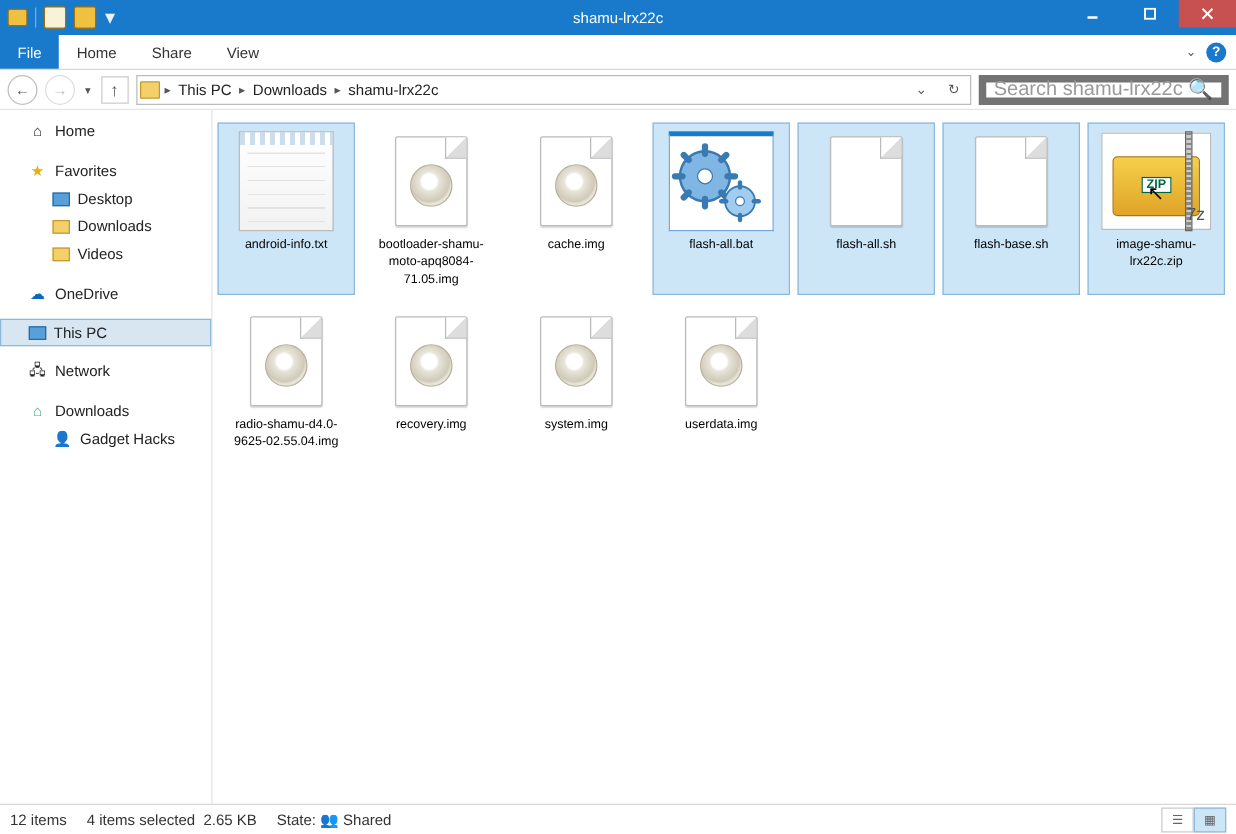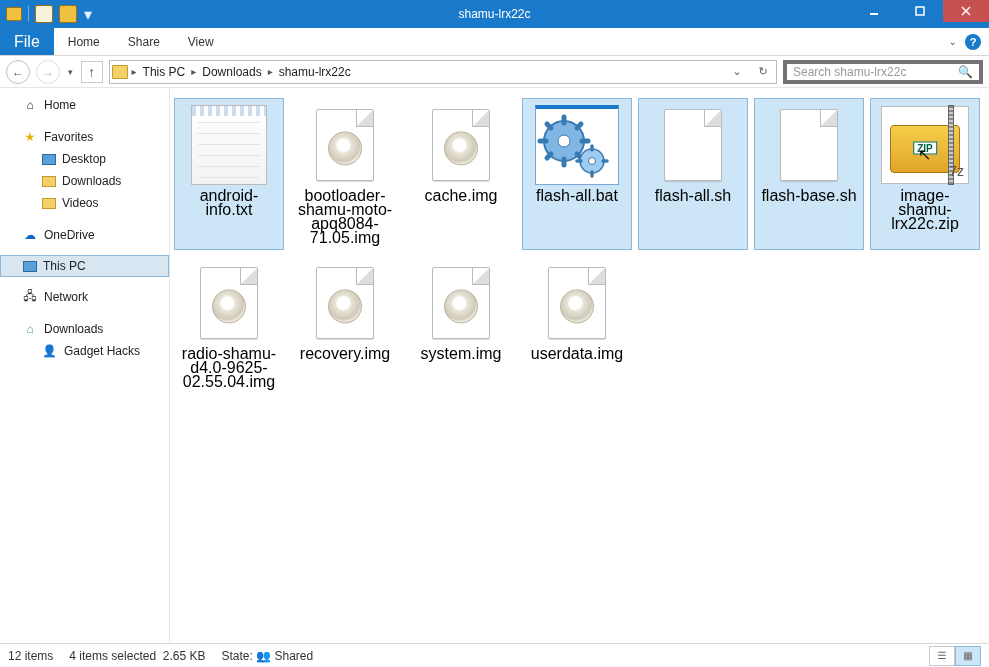--- a/index.html
+++ b/index.html
@@ -8,51 +8,51 @@
   .titlebar .qat { display: flex; align-items: center; gap: 6px; padding-left: 6px; }
   .titlebar .qat .qicon { width: 18px; height: 18px; background: #f0c040; border: 1px solid #a07010; border-radius: 2px; }
   .titlebar .qat .qdrop { width: 10px; height: 18px; display:flex; align-items:center; justify-content:center; color:#fff; opacity:.9;}
   .titlebar .title { position: absolute; left: 0; right: 0; text-align: center; font-size: 12px; pointer-events: none; }
   .titlebar .winbtns { position: absolute; right: 0; top: 0; display: flex; height: 22px; }
   .titlebar .winbtn { width: 46px; height: 22px; display: flex; align-items: center; justify-content: center; color: #fff; }
   .titlebar .winbtn.min { background: #1979ca; }
   .titlebar .winbtn.max { background: #1979ca; }
   .titlebar .winbtn.close { background: #c75050; }
   .ribbon { height: 28px; display: flex; align-items: stretch; border-bottom: 1px solid #d8d8d8; background: #fff; }
-  .ribbon .file { background: #1979ca; color: #fff; padding: 0 14px; font-size: 16px; display: flex; align-items: center; }
+  .ribbon .file { background: #1979ca; color: #fff; padding: 0 14px; font-size: 12px; display: flex; align-items: center; }
   .ribbon .tab { padding: 0 14px; font-size: 12px; display: flex; align-items: center; color: #333; }
   .ribbon .spacer { flex: 1; }
   .ribbon .help { display: flex; align-items: center; padding-right: 8px; gap: 8px; color: #555; font-size: 11px;}
   .ribbon .help .caret { font-size: 10px; }
   .ribbon .help .q { width: 16px; height:16px; border-radius: 50%; background:#1979ca; color:#fff; display:flex; align-items:center; justify-content:center; font-size:11px; font-weight:bold;}
   .addrrow { height: 32px; display: flex; align-items: center; gap: 6px; padding: 0 6px; border-bottom: 1px solid #e5e5e5; }
   .navbtn { width: 24px; height: 24px; border: 1px solid #bfbfbf; border-radius: 50%; display:flex; align-items:center; justify-content:center; font-size: 12px; color:#555; background:#fff;}
   .navbtn.disabled { color: #bbb; border-color: #ddd; }
   .histbtn { font-size: 9px; color:#555; padding: 0 2px;}
   .upbtn { width:22px; height:22px; border:1px solid #ccc; display:flex; align-items:center; justify-content:center; color:#555; font-size:14px; }
   .addressbar { flex: 1; height: 24px; border: 1px solid #bcbcbc; display: flex; align-items: center; padding: 0 2px; gap: 4px; background: #fff; }
   .addressbar .foldicon { width: 16px; height: 14px; background: #f4d06a; border: 1px solid #c49a2a; border-radius: 1px; }
   .addressbar .crumb { font-size: 12px; color: #222; padding: 0 2px; }
   .addressbar .sep { font-size: 10px; color: #555; }
   .addressbar .spacer2 { flex:1; }
   .addressbar .addrbtn { width: 22px; height: 22px; display:flex; align-items:center; justify-content:center; color:#555; font-size:11px;}
-  .searchbox { width: 200px; height: 24px; border: 4px solid #737373; display: flex; align-items: center; padding: 0 6px; color: #888; font-size: 12px; justify-content: space-between;}
+  .searchbox { width: 200px; height: 24px; border: 6px solid #737373; display: flex; align-items: center; padding: 0 6px; color: #888; font-size: 16px; justify-content: space-between;}
   .mainarea { display: flex; height: calc(667px - 28px - 28px - 32px - 24px); }
   .navpane { width: 170px; border-right: 1px solid #e5e5e5; padding-top: 6px; font-size: 12px; color: #222; }
   .navitem { display: flex; align-items: center; gap: 6px; padding: 3px 8px 3px 22px; height: 22px;}
   .navitem.indent { padding-left: 42px; }
   .navitem.selected { background: #d8e6f2; border: 1px solid #8cb8dc; margin: -1px 0;}
   .navicon { width: 16px; height: 14px; flex-shrink:0; display:flex; align-items:center; justify-content:center; font-size:12px;}
   .navgrp { margin-bottom: 10px; }
   .filespane { flex: 1; padding: 10px 4px; overflow: auto; position: relative; }
   .filegrid { display: flex; flex-wrap: wrap; align-content: flex-start; gap: 6px; }
   .fileitem { width: 110px; display: flex; flex-direction: column; align-items: center; text-align: center; padding: 4px 2px; border: 1px solid transparent; }
   .fileitem.selected { background: #cde6f7; border: 1px solid #8cb8dc; }
   .fileicon { width: 88px; height: 84px; display: flex; align-items: center; justify-content: center; position: relative; margin-bottom: 2px; }
-  .filelabel { font-size: 16px; line-height: 14px; word-break: break-word; color: #000; padding: 0 2px; }
+  .filelabel { font-size: 10px; line-height: 14px; word-break: break-word; color: #000; padding: 0 2px; }
   .docbg { width: 58px; height: 72px; background: #fff; border: 1px solid #bbb; border-radius: 2px; position: relative; box-shadow: 0 1px 1px rgba(0,0,0,.15);}
   .docbg::after { content: ""; position: absolute; top: 0; right: 0; width: 16px; height: 16px; background: linear-gradient(135deg, #fff 49%, #ddd 51%); border-bottom: 1px solid #bbb; border-left: 1px solid #bbb;}
   .disc { width: 34px; height: 34px; border-radius: 50%; background: radial-gradient(circle at 45% 40%, #fff 6px, #e8e4d8 8px, #cfcab8 16px, #e8e4d8 18px); border:1px solid #b7b09a; position:absolute; top: 50%; left:50%; transform:translate(-50%,-40%);}
   .notepadbg { width: 76px; height: 80px; background: linear-gradient(#fff,#f2f2f2); border:1px solid #bbb; position:relative;}
   .notepadbg::before { content:""; position:absolute; top:0; left:0; right:0; height:10px; background: repeating-linear-gradient(90deg,#cde 0 4px,#fff 4px 8px);}
   .notepadbg .lines { position:absolute; top:16px; left:6px; right:6px; bottom:6px; background: repeating-linear-gradient(0deg,#e3e3e3 0 1px, transparent 1px 11px);}
   .batbg { width: 84px; height: 80px; background: #fff; border: 1px solid #7aa7d8; border-top: 4px solid #1979ca; position: relative;}
   .zipbg { width: 92px; height: 78px; background: #fff; border:1px solid #bbb; position:relative;}
   .zipbody { position:absolute; top:18px; left:8px; right:8px; bottom:10px; background: linear-gradient(#f6cf4a,#e0a428); border:1px solid #a77415; border-radius:4px;}
   .ziplabel { position:absolute; top:48%; left:50%; transform:translate(-50%,-50%); background:#fff; color:#064; border:1px solid #064; font-size:10px; font-weight:bold; padding:0 3px;}

